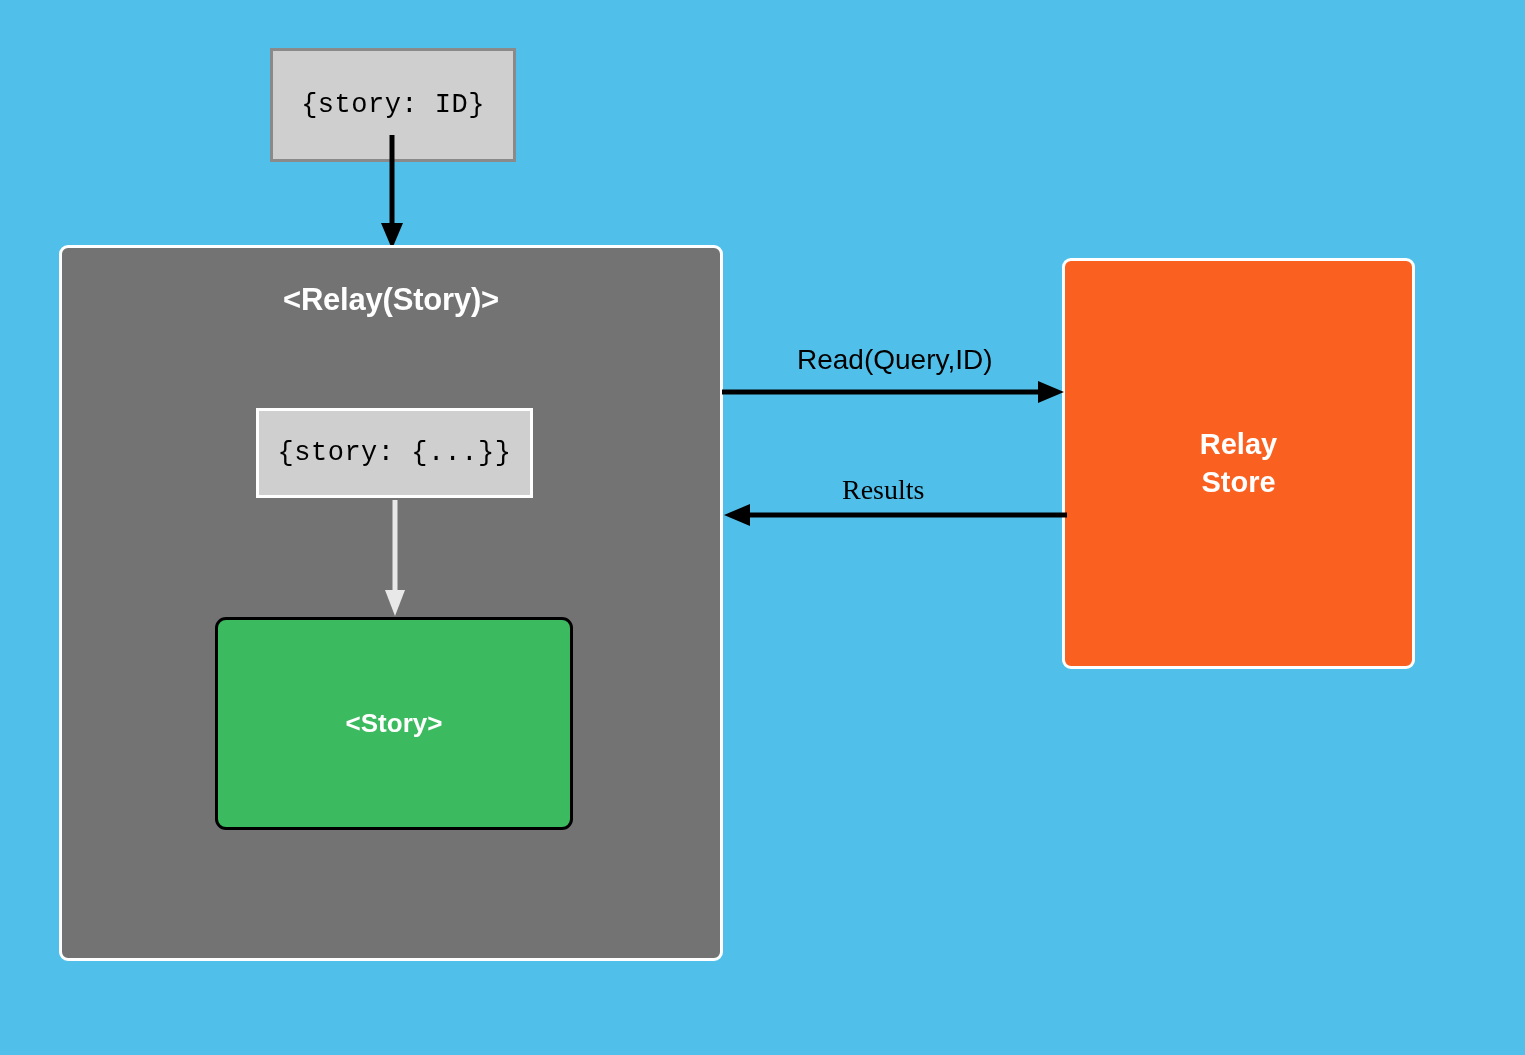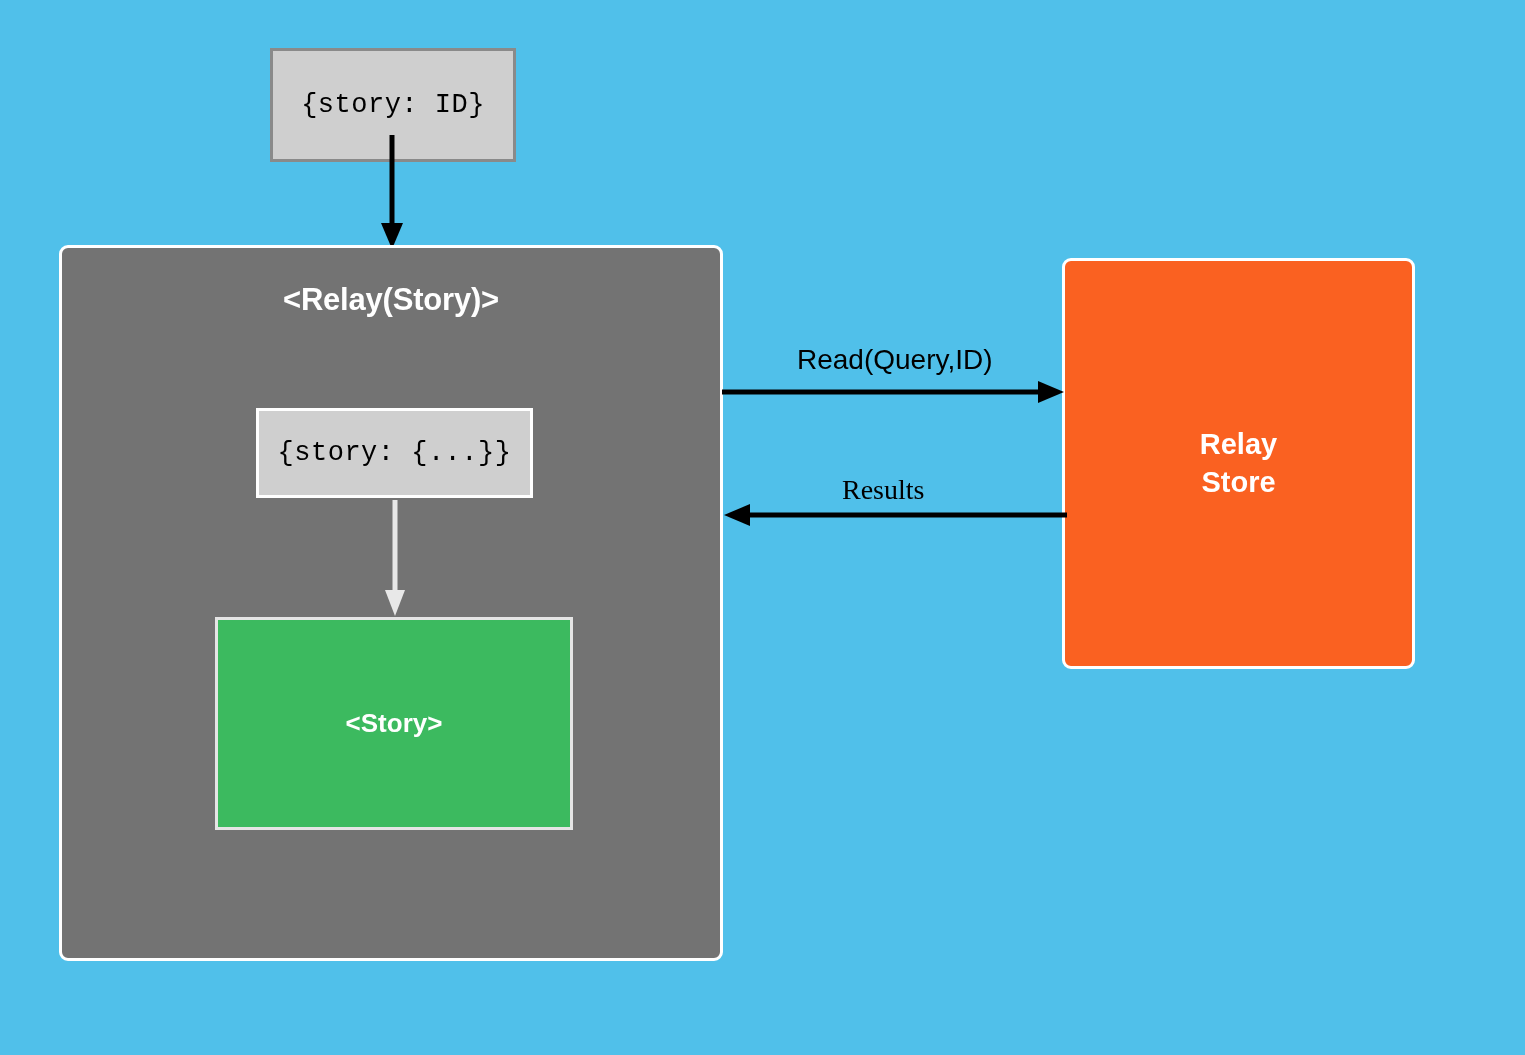--- a/index.html
+++ b/index.html
@@ -61,22 +61,22 @@
   .code-node.bordered-dark {
     border: 3px solid #8a8a8a;
   }
   .code-node.bordered-light {
     border: 3px solid #ffffff;
   }
 
   
   .green-node {
     background: #3cba5f;
-    border: 3px solid #e5e5e5;
-    border-radius: 0;
+    border: 3px solid #000000;
+    border-radius: 11px;
     color: #ffffff;
     font-weight: bold;
     font-size: 26px;
   }
 
   
   .orange-node {
     background: #fa6121;
     border: 3px solid #ffffff;
     border-radius: 9px;

